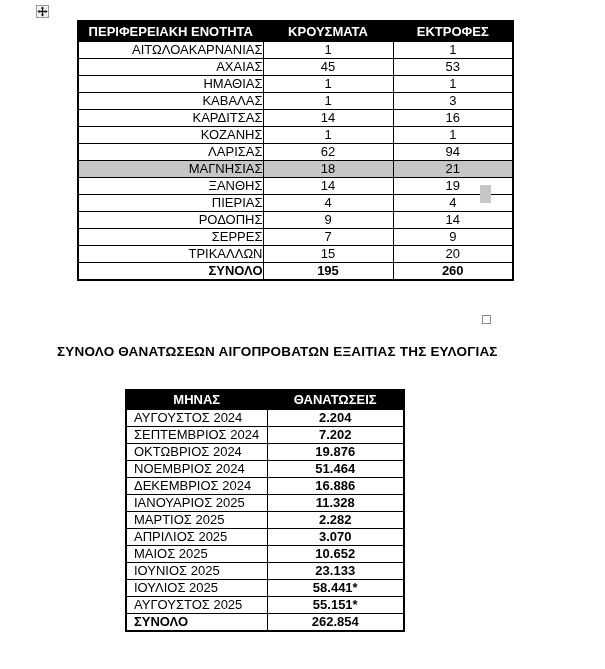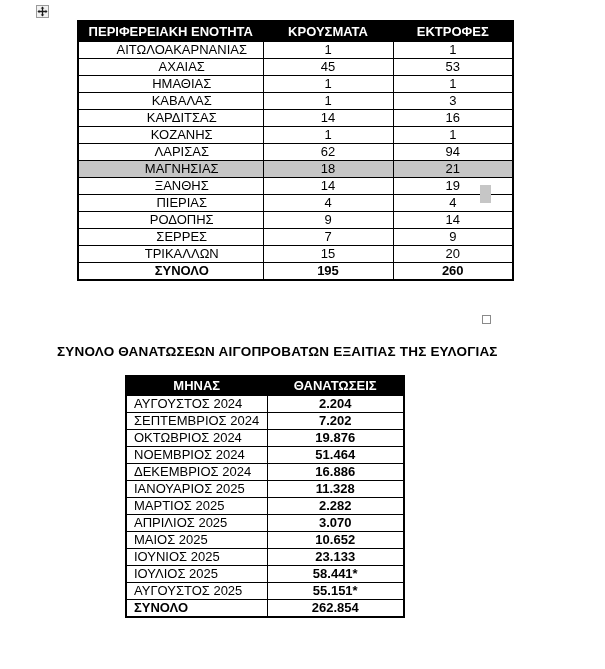--- a/index.html
+++ b/index.html
@@ -50,42 +50,42 @@
     color: #ffffff;
     font-weight: bold;
     text-align: center;
     padding: 0;
   }
 
   
   .cases-table { left: 45px; top: 20px; width: 435px; margin-left: 32px; }
   .cases-table thead th { height: 19px; line-height: 19px; }
   .cases-table td { height: 16px; line-height: 16px; padding: 0; }
-  .cases-table td:first-child { text-align: center; padding-left: 22px; }
+  .cases-table td:first-child { text-align: right; padding-left: 22px; }
   .cases-table td:nth-child(2), .cases-table td:nth-child(3) { text-align: center; }
   .cases-table tfoot td { font-weight: bold; }
   .cases-table tr.hl td { background: #c6c6c6; }
 
   
   .hl-ext {
     position: absolute; left: 480px; top: 185px;
     width: 11px; height: 18px;
     background: #c6c6c6;
   }
 
   
   .deaths-title {
     position: absolute; left: 57px; top: 344px;
     font-size: 13.5px; font-weight: bold;
     letter-spacing: 0.2px;
     white-space: nowrap;
   }
 
   
-  .deaths-table { left: 125px; top: 375px; width: 278px; }
+  .deaths-table { left: 125px; top: 389px; width: 278px; }
   .deaths-table thead th { height: 18px; line-height: 18px; }
   .deaths-table td { height: 16px; line-height: 16px; padding: 0; }
   .deaths-table td:first-child { text-align: left; padding-left: 7px; }
   .deaths-table td:last-child { text-align: center; font-weight: bold; }
   .deaths-table tfoot td { font-weight: bold; }
 </style>
 </head>
 <body>
 
 <div class="move-handle">

